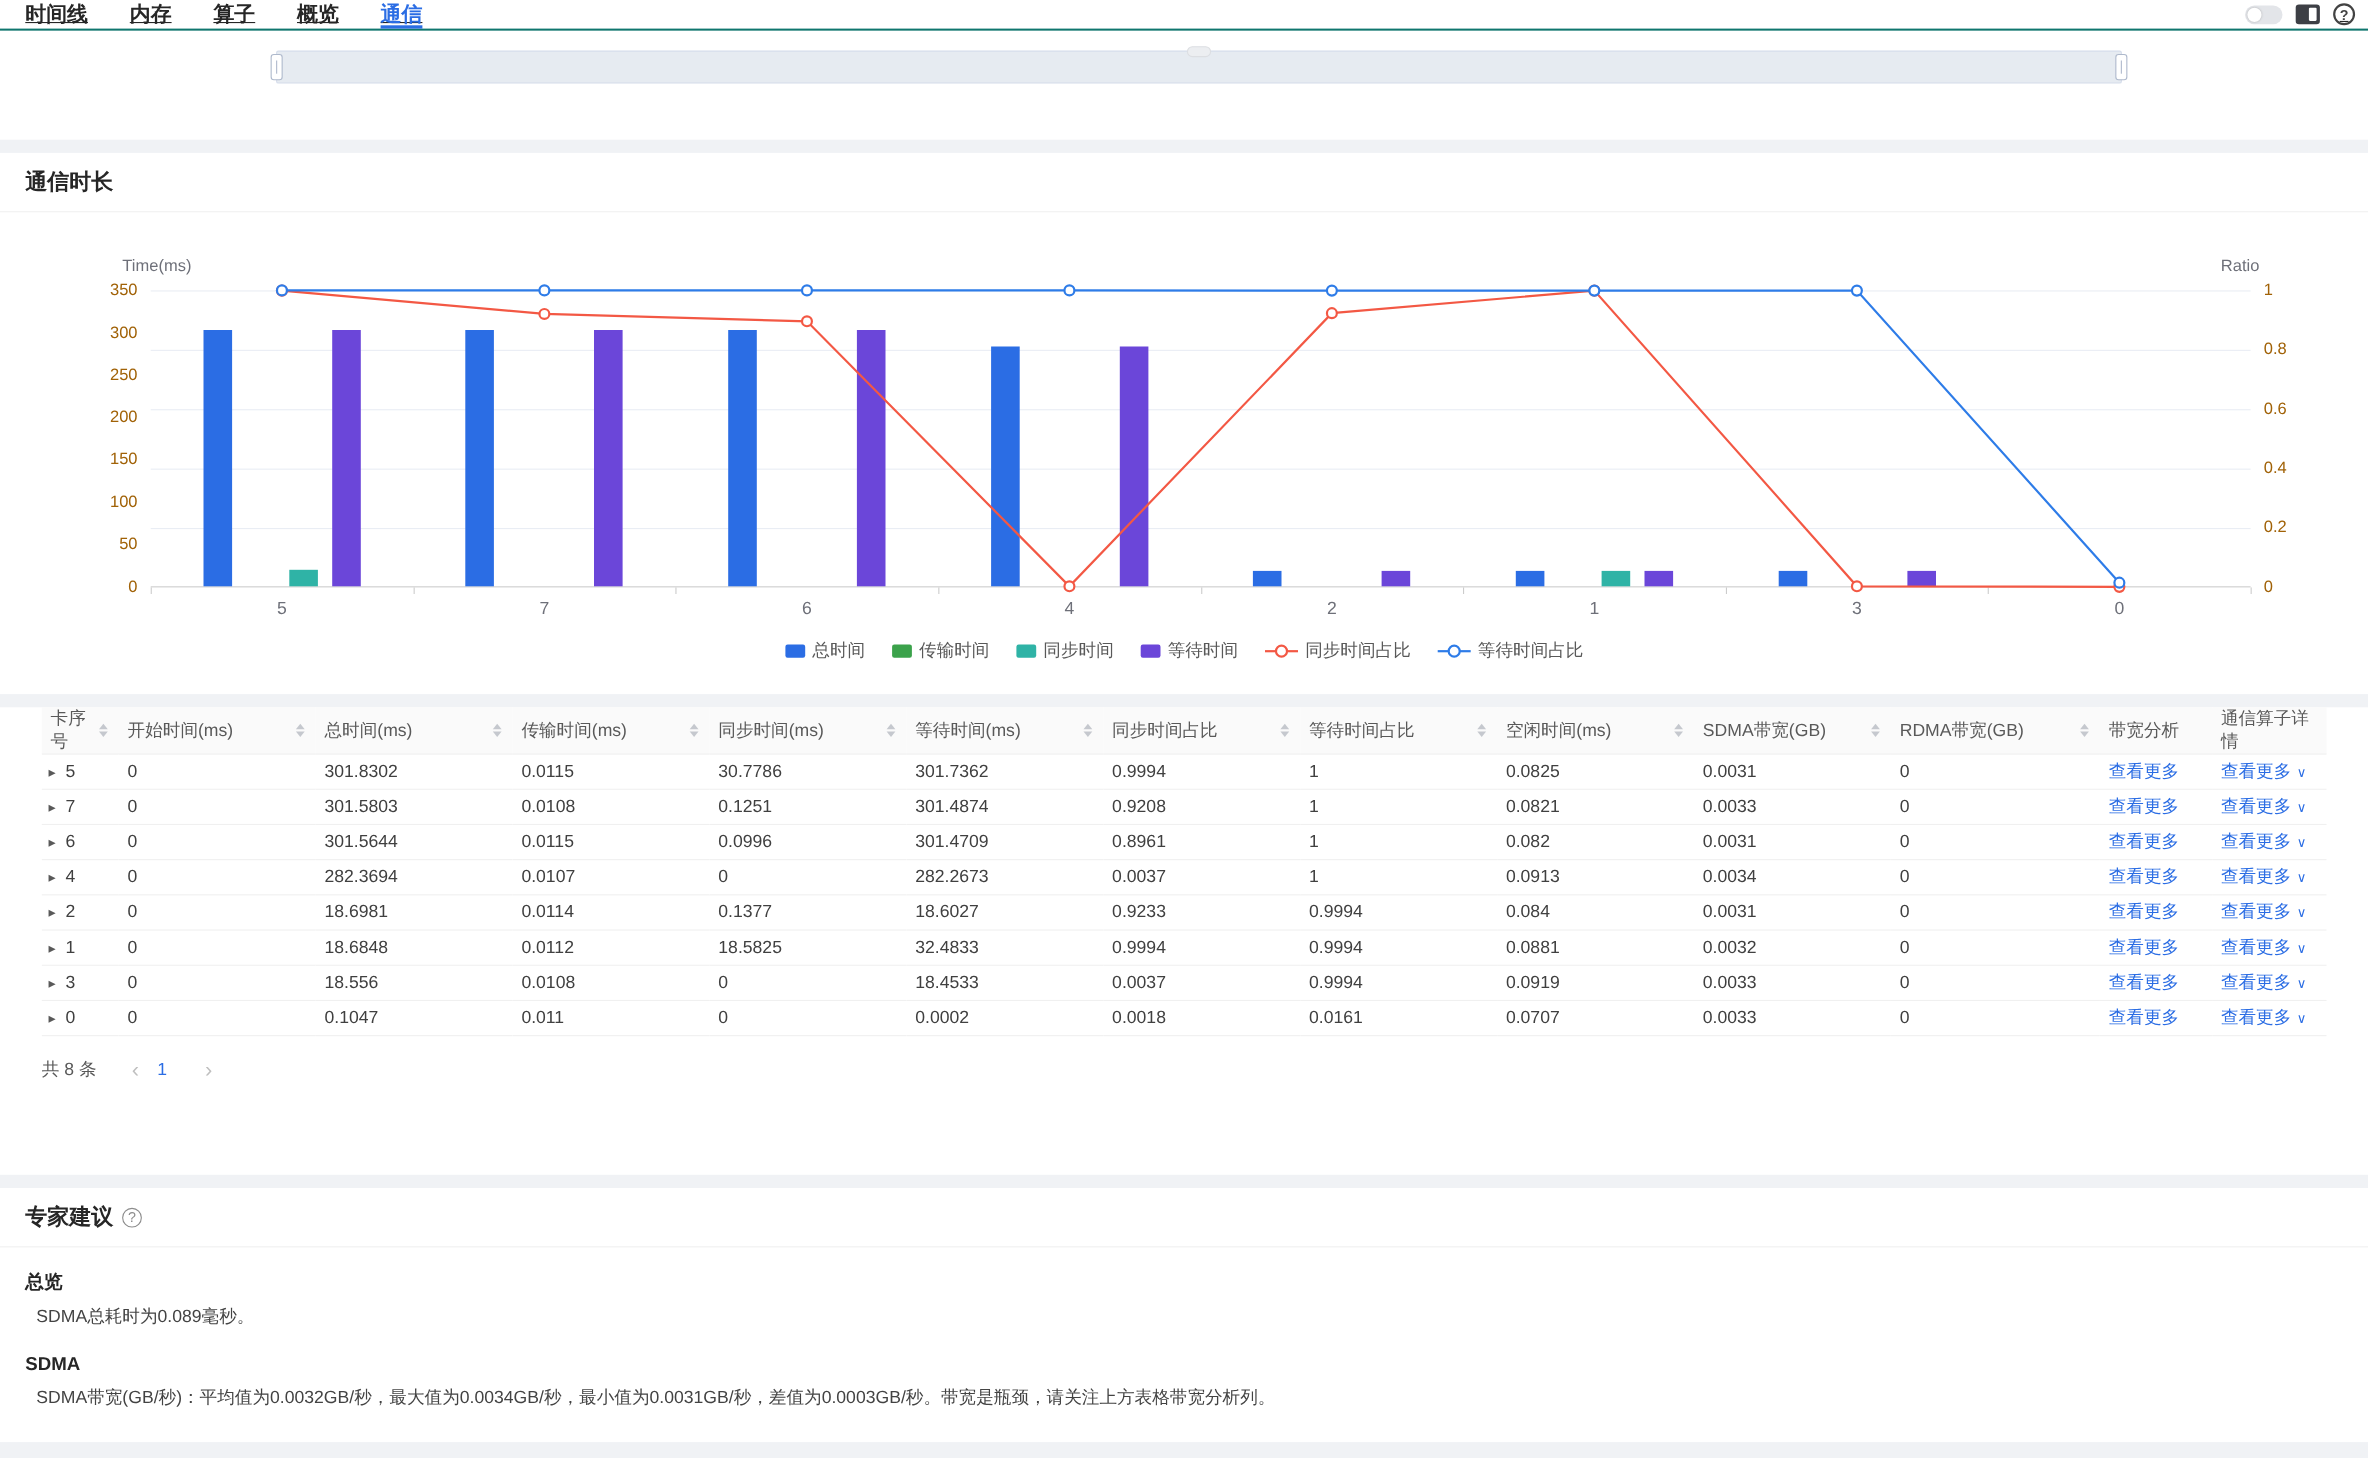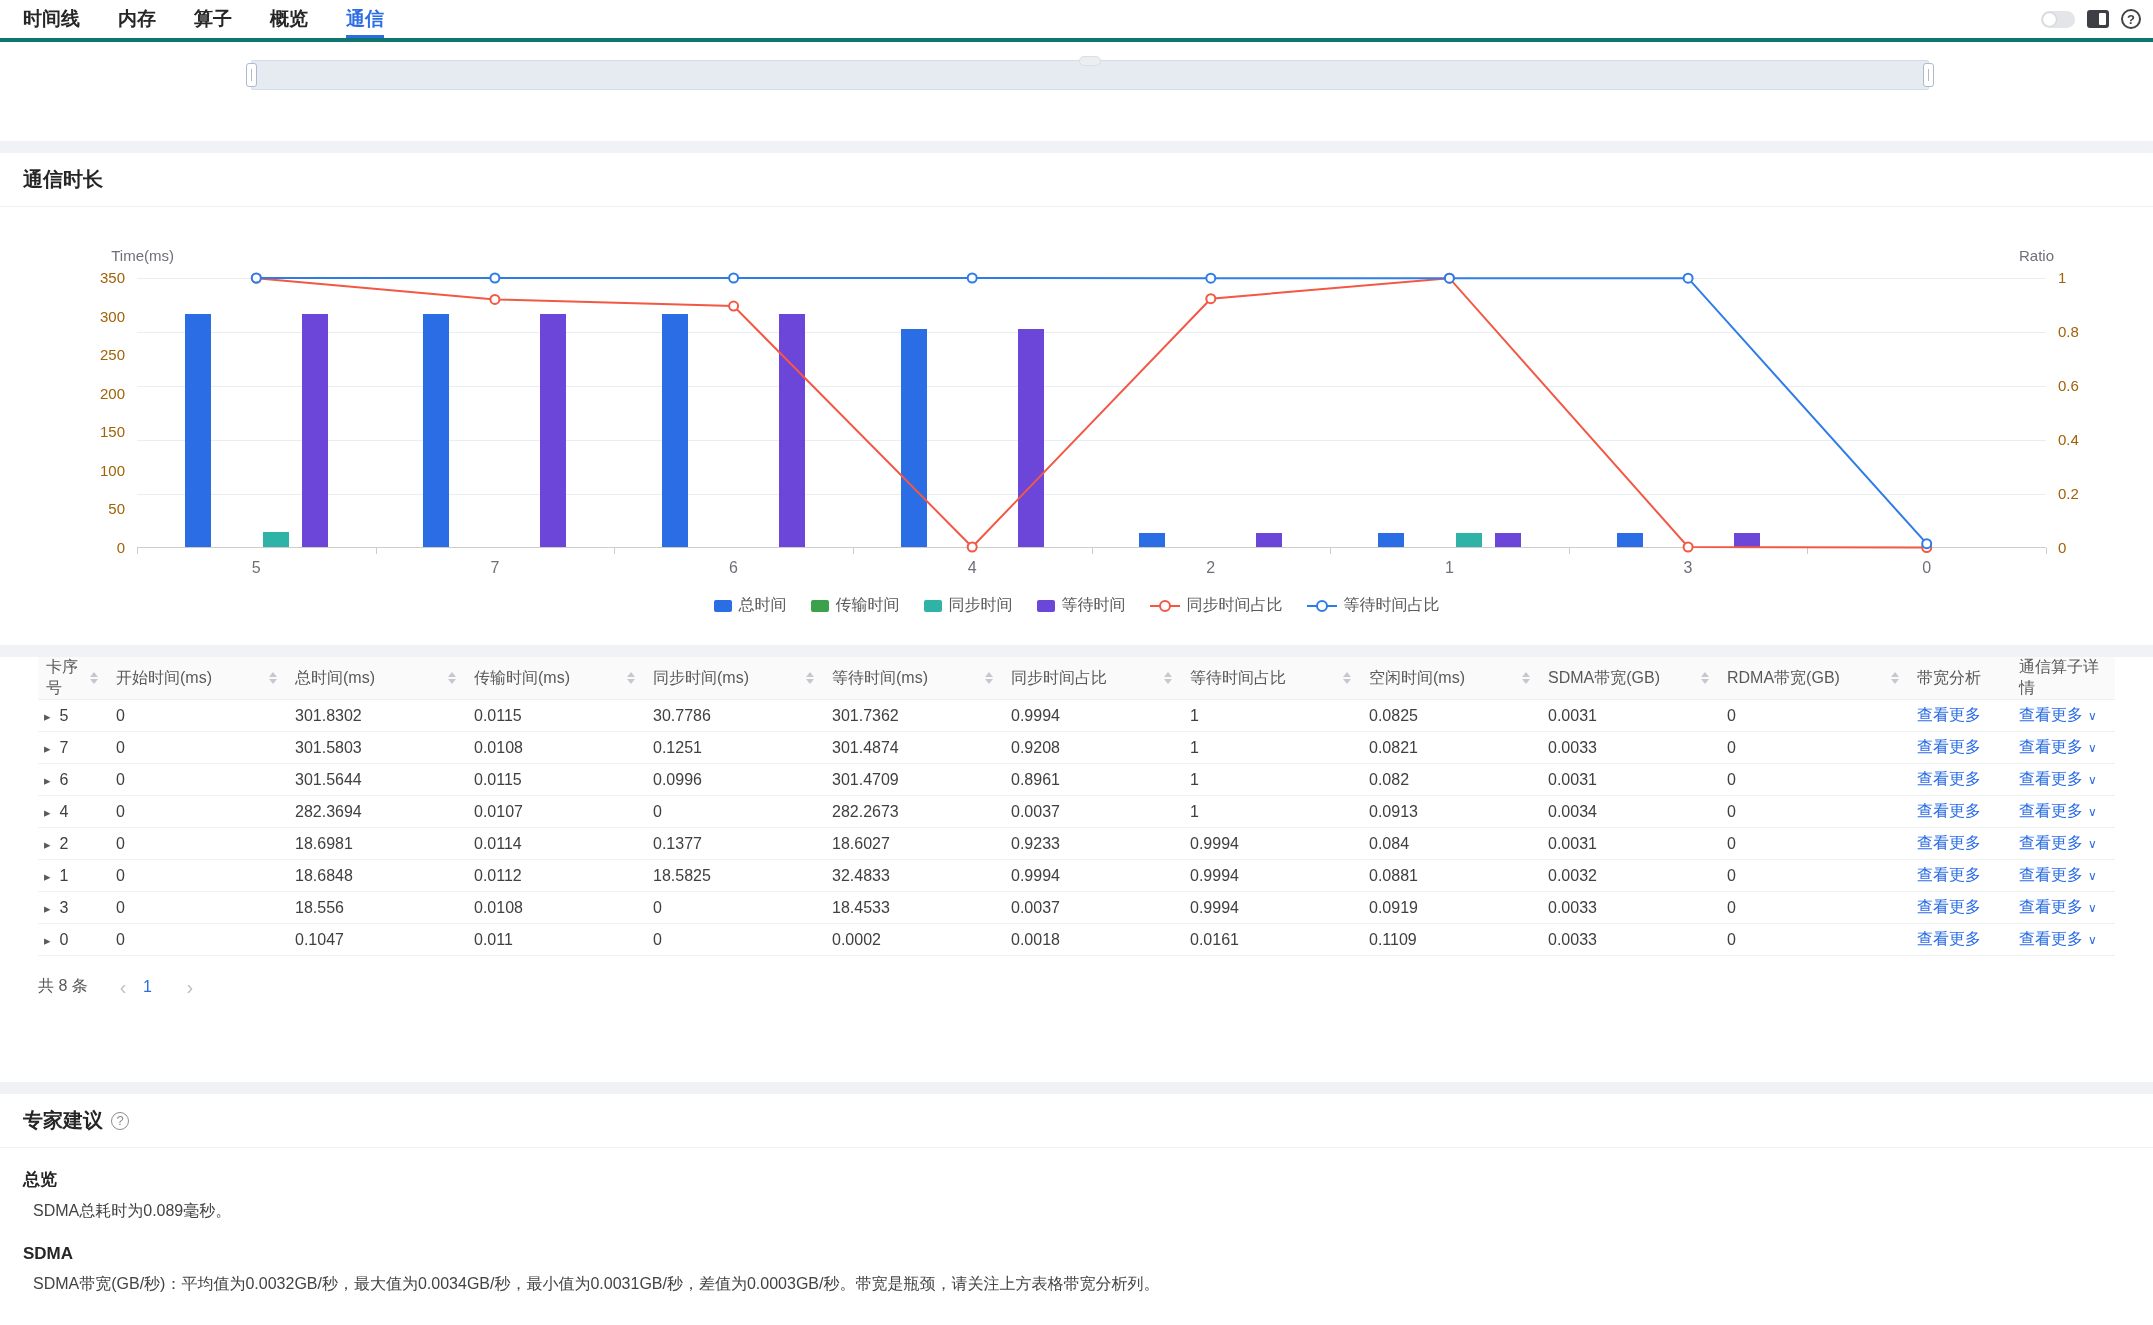--- a/index.html
+++ b/index.html
@@ -7,22 +7,22 @@
   body {
     font-family: "Liberation Sans", "DejaVu Sans", sans-serif;
     background: #f0f2f5;
     color: #262626;
   }
   .page { width: 2153px; height: 1325px; overflow: hidden; background: #f0f2f5; }
   .card { background: #fff; }
 
   
   .topnav {
-    height: 42px; background: #fff; border-bottom: 4px solid #0f766e;
-    display: flex; align-items: stretch; padding: 0 12px 0 23px;
+    height: 28px; background: #fff; border-bottom: 2px solid #0f766e;
+    display: flex; align-items: stretch; padding: 0 12px 0 23px; text-decoration: underline;
   }
   .tabs { display: flex; gap: 38px; }
   .tab {
     display: flex; align-items: center; font-size: 19px; font-weight: 700;
     color: #262626; border-bottom: 3px solid transparent; padding-top: 3px; cursor: pointer;
   }
   .tab.active { color: #2b6de4; border-bottom-color: #2b6de4; }
   .nav-right { margin-left: auto; display: flex; align-items: center; gap: 12px; }
   .toggle { width: 34px; height: 17px; border-radius: 9px; background: #e3e5e9; position: relative; cursor: pointer; }
   .toggle .knob { width: 13px; height: 13px; border-radius: 50%; background: #fff; position: absolute; left: 2px; top: 2px; box-shadow: 0 0 2px rgba(0,0,0,.25); }
@@ -528,21 +528,21 @@
             </tr>
             <tr>
               <td class="first"><span class="expand">▸</span><span>0</span></td>
               <td>0</td>
               <td>0.1047</td>
               <td>0.011</td>
               <td>0</td>
               <td>0.0002</td>
               <td>0.0018</td>
               <td>0.0161</td>
-              <td>0.1109</td>
+              <td>0.0707</td>
               <td>0.0033</td>
               <td>0</td>
               <td><a class="more">查看更多</a></td>
               <td><a class="more">查看更多</a><span class="chev">∨</span></td>
             </tr>
           </tbody>
       </table>
     </div>
     <div class="pagination">
       <span class="total">共 8 条</span>

